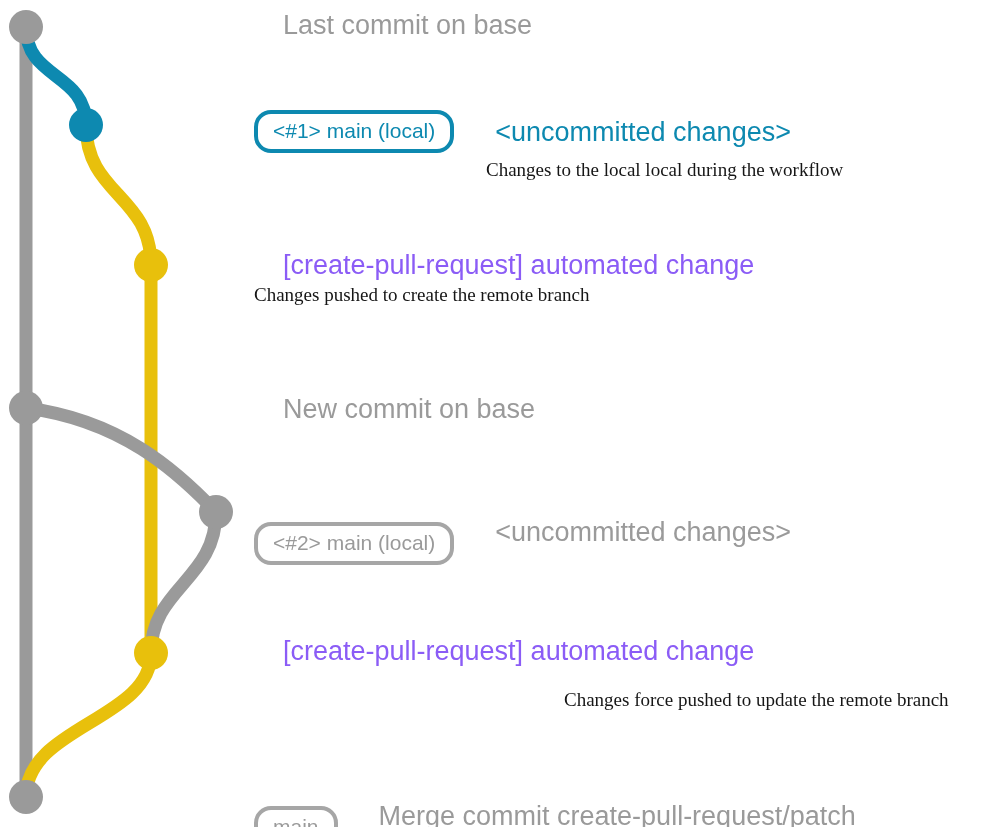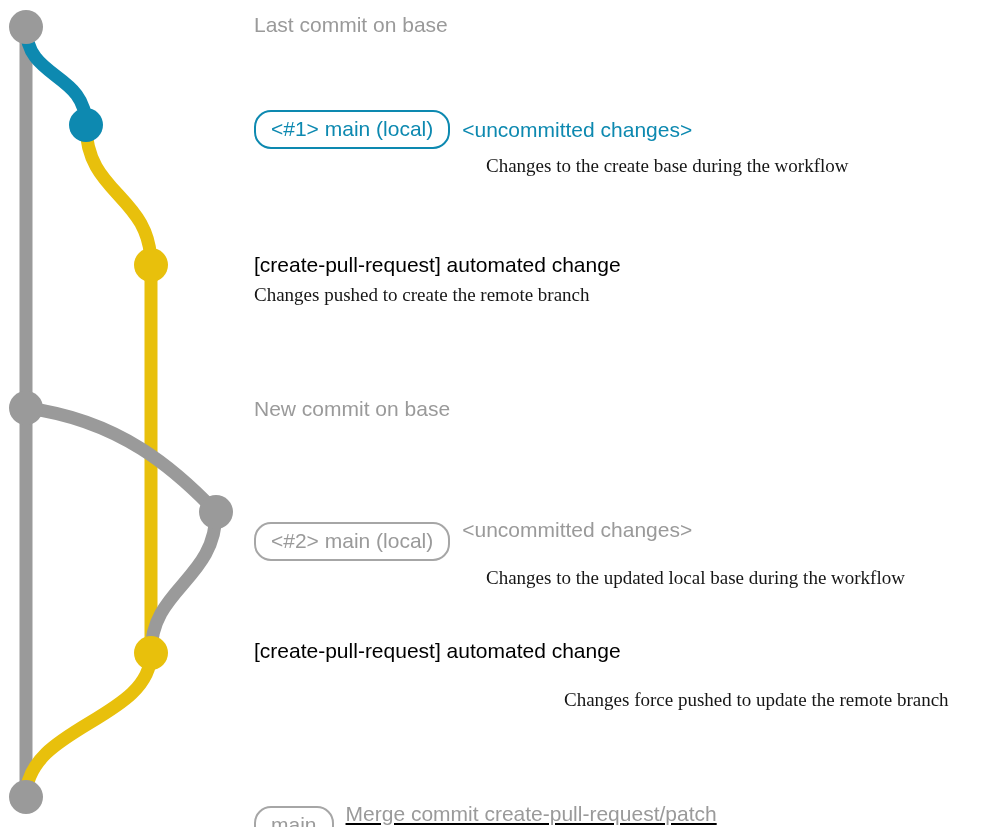--- a/index.html
+++ b/index.html
@@ -42,43 +42,44 @@
 
   .row-head {
     display: flex;
     align-items: center;
     gap: 12px;
     white-space: nowrap;
   }
 
   .ref-chip {
     display: inline-block;
-    border: 2px solid #c2410c;
+    border: 4px solid #c2410c;
     border-radius: 17px;
     padding: 4px 15px 6px 15px;
     font-size: 21px;
     line-height: 25px;
     color: #9a9a9a;
     background: #ffffff;
     font-family: "Liberation Sans", sans-serif;
   }
 
   .ref-chip.blue  { border-color: #0d89b0; color: #0d89b0; }
   .ref-chip.yellow{ border-color: #e8c00c; color: #e8c00c; }
   .ref-chip.gray  { border-color: #a6a6a6; color: #9a9a9a; margin-top: 24px; }
 
   .subject {
-    font-size: 21px;
+    font-size: 27px;
     line-height: 26px;
     font-family: "Liberation Sans", sans-serif;
     white-space: nowrap;
+    margin-left: 29px;
   }
   .subject.gray   { color: #9a9a9a; }
   .subject.blue   { color: #0d89b0; }
-  .subject.yellow { color: #000000; }
+  .subject.yellow { color: #8b5cf6; }
 
   .row-note {
     font-family: "Liberation Serif", serif;
     font-size: 19px;
     line-height: 23px;
     color: #161616;
     white-space: nowrap;
     margin-top: 5px;
   }
 
@@ -125,42 +126,41 @@
     <div class="row-head">
       <span class="subject gray">Last commit on base</span>
     </div>
   </div>
 
   <div class="row" style="top:110px;">
     <div class="row-head">
       <span class="ref-chip blue">&lt;#1&gt; main (local)</span>
       <span class="subject blue">&lt;uncommitted changes&gt;</span>
     </div>
-    <div class="row-note ind-1">Changes to the create base during the workflow</div>
+    <div class="row-note ind-1">Changes to the local local during the workflow</div>
   </div>
 
   <div class="row" style="top:252px;">
     <div class="row-head">
       <span class="subject yellow">[create-pull-request] automated change</span>
     </div>
     <div class="row-note ind-2">Changes pushed to create the remote branch</div>
   </div>
 
   <div class="row" style="top:396px;text-align:right;">
     <div class="row-head">
       <span class="subject gray">New commit on base</span>
     </div>
   </div>
 
   <div class="row" style="top:498px;">
     <div class="row-head">
       <span class="ref-chip gray">&lt;#2&gt; main (local)</span>
       <span class="subject gray">&lt;uncommitted changes&gt;</span>
     </div>
-    <div class="row-note ind-3">Changes to the updated local base during the workflow</div>
   </div>
 
   <div class="row" style="top:638px;">
     <div class="row-head">
       <span class="subject yellow">[create-pull-request] automated change</span>
     </div>
     <div class="row-note ind-4">Changes force pushed to update the remote branch</div>
   </div>
 
   <div class="row" style="top:782px;text-decoration:underline;">

